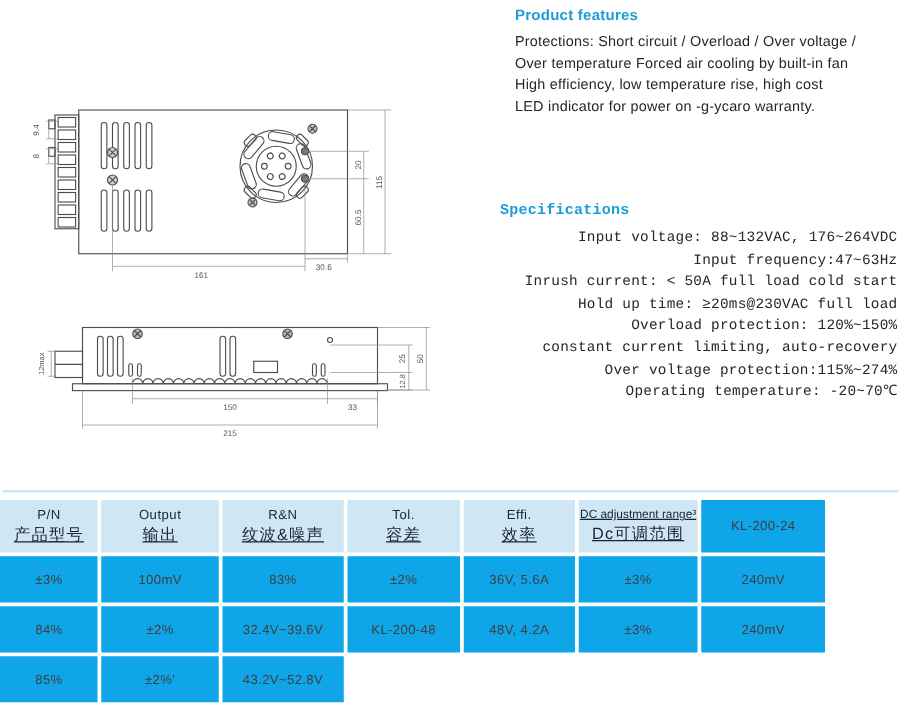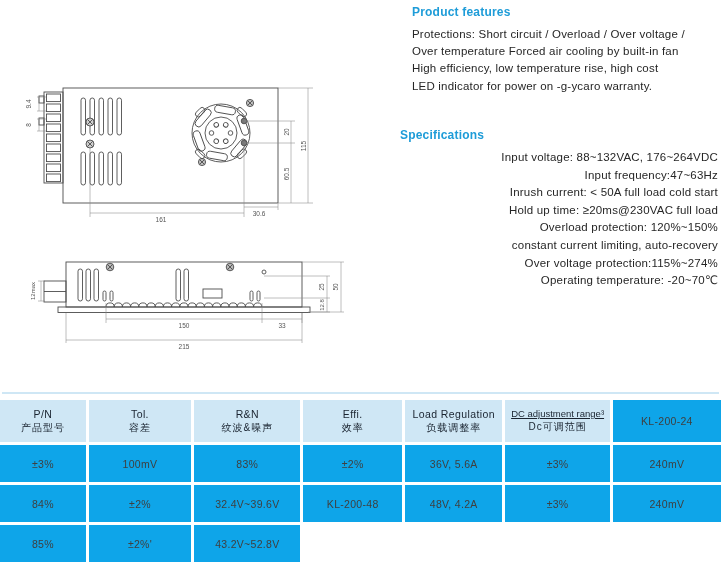--- a/index.html
+++ b/index.html
@@ -4,46 +4,46 @@
 <style>
   html,body{margin:0;padding:0;}
   body{
     width:721px;height:562px;position:relative;overflow:hidden;
     background:#ffffff;
     font-family:"Liberation Sans","DejaVu Sans",sans-serif;
     -webkit-font-smoothing:antialiased;
   }
   
   .features-block{position:absolute;left:412px;top:5px;width:318px;}
-  .specs-block{position:absolute;left:400px;top:128px;width:318px;}
+  .specs-block{position:absolute;left:400px;top:161px;width:318px;font-family:Liberation Mono, monospace;}
   .sec-title{font-size:12px;font-weight:bold;color:#1e9cd8;letter-spacing:.2px;margin:0 0 7px 0;}
   .txt-line{font-size:11.5px;color:#262626;line-height:17.2px;letter-spacing:.2px;}
   .specs-block .txt-line{line-height:17.6px;text-align:right;}
   
   .drawings{position:absolute;left:0;top:0;}
   .obj{stroke:#4c4c4c;stroke-width:0.9;fill:none;}
   .obj .fillw{fill:#ffffff;}
   .dim{stroke:#8a8a8a;stroke-width:0.55;fill:none;}
   .dimtext{font-size:6.5px;fill:#555;stroke:none;font-family:"Liberation Sans",sans-serif;}
   
   .table-top-rule{position:absolute;top:392px;left:2px;width:717px;height:2px;background:#cfe7f5;}
   .spec-table{
-    position:absolute;left:0;top:400px;width:721px;height:162px;
+    position:absolute;left:0;top:400px;width:660px;height:162px;
     display:grid;
     grid-template-columns:88fr 105fr 109fr 101fr 100fr 107fr 111fr;
     grid-template-rows:42px 37px 37px 37px;
     gap:3px;background:#ffffff;
   }
   .hcell{
     background:#cfe7f5;color:#1a2430;
     display:flex;flex-direction:column;align-items:center;justify-content:center;
     gap:1px;
   }
   .hcell .en{font-size:10.5px;letter-spacing:.4px;white-space:nowrap;}
-  .hcell .zh{font-size:10px;letter-spacing:1px;white-space:nowrap;}
+  .hcell .zh{font-size:13px;letter-spacing:1px;white-space:nowrap;text-decoration:underline;}
   .hcell.narrow .en{font-size:9.5px;letter-spacing:0;text-decoration:underline;}
   .dcell{
     background:#0ea5e9;color:#3f3f3f;font-size:10.5px;letter-spacing:.3px;
     display:flex;align-items:center;justify-content:center;white-space:nowrap;
   }
 </style>
 </head>
 <body>
 
 <svg class="drawings" width="400" height="390" viewBox="0 0 400 390" xmlns="http://www.w3.org/2000/svg">
@@ -203,34 +203,34 @@
 </div>
 
 <div class="table-top-rule"></div>
 <div class="spec-table">
 
   <div class="hcell">
     <span class="en">P/N</span>
     <span class="zh">产品型号</span>
   </div>
   <div class="hcell">
+    <span class="en">Output</span>
+    <span class="zh">输出</span>
+  </div>
+  <div class="hcell">
+    <span class="en">R&amp;N</span>
+    <span class="zh">纹波&amp;噪声</span>
+  </div>
+  <div class="hcell">
     <span class="en">Tol.</span>
     <span class="zh">容差</span>
   </div>
   <div class="hcell">
-    <span class="en">R&amp;N</span>
-    <span class="zh">纹波&amp;噪声</span>
-  </div>
-  <div class="hcell">
     <span class="en">Effi.</span>
     <span class="zh">效率</span>
-  </div>
-  <div class="hcell">
-    <span class="en">Load Regulation</span>
-    <span class="zh">负载调整率</span>
   </div>
   <div class="hcell narrow">
     <span class="en">DC adjustment range³</span>
     <span class="zh">Dc可调范围</span>
   </div>
 
   <div class="dcell">KL-200-24</div>
   <div class="dcell">±3%</div>
   <div class="dcell">100mV</div>
   <div class="dcell">83%</div>

